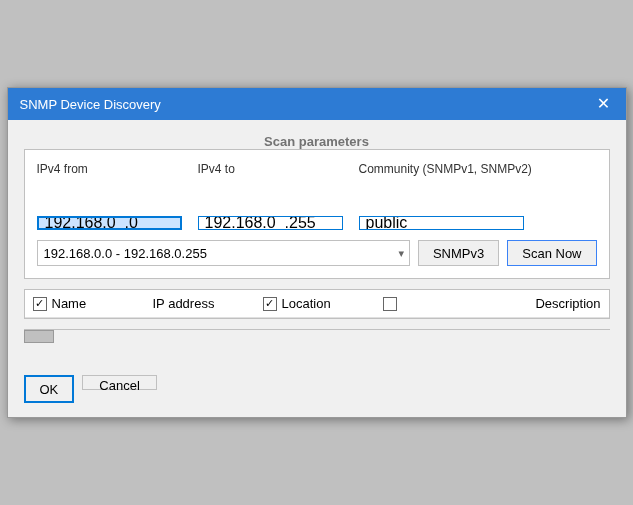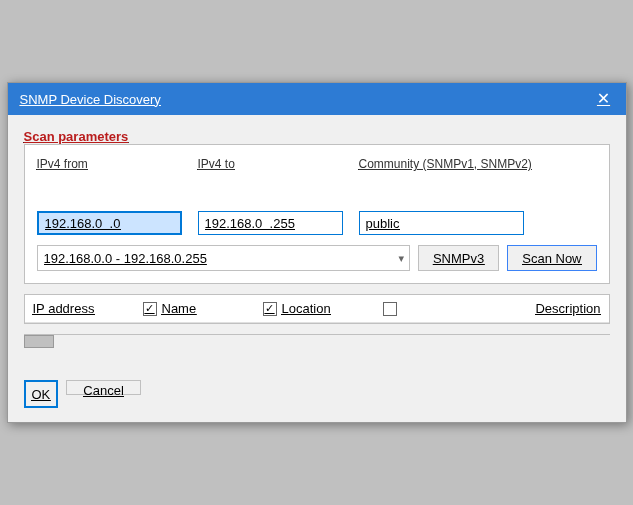--- a/index.html
+++ b/index.html
@@ -1,21 +1,20 @@
 <!DOCTYPE html>
 <html><head>
   <meta charset="utf-8">
   <style>
     * {
       box-sizing: border-box;
       margin: 0;
       padding: 0;
       font-family: 'Segoe UI', Tahoma, Geneva, Verdana, sans-serif;
       font-size: 13px;
-      text-decoration: underline;
     }
 
     body {
       background: #c0c0c0;
       display: flex;
       align-items: center;
       justify-content: center;
       width: 633px;
       height: 505px;
     }
@@ -57,21 +56,22 @@
     }
 
     .dialog-body {
       padding: 14px 16px;
     }
 
     .section-label {
       font-size: 13px;
       font-weight: 600;
       margin-bottom: 0;
-      color: #b91c1c;
+      color: #737373;
+      text-align: center;
     }
 
     .scan-params {
       background: white;
       border: 1px solid #c0c0c0;
       padding: 12px;
       margin-bottom: 10px;
     }
 
     .ip-row {
@@ -89,23 +89,23 @@
 
     .field-label {
       font-size: 12px;
       color: #333;
     }
 
     .ip-input {
       border: 1px solid #0078d7;
       background: white;
       padding: 3px 6px;
-      height: 24px;
+      height: 14px;
       outline: none;
-      font-size: 13px;
+      font-size: 16px;
       margin-top: 36px;
     }
 
     .ip-from-input {
       width: 145px;
       background: #cce4ff;
       border: 2px solid #0078d7;
     }
 
     .ip-to-input {
@@ -248,21 +248,21 @@
       display: flex;
       justify-content: space-between;
       align-items: center;
       padding: 8px 16px 14px;
     }
 
     .btn-ok {
       border: 2px solid #0078d7;
       background: #f0f0f0;
       height: 28px;
-      padding: 2px 6px;
+      padding: 2px 14px;
       cursor: pointer;
       font-size: 13px;
     }
 
     .btn-cancel {
       height: 15px;
       padding: 2px 16px;
       border: 1px solid #c0c0c0;
       background: #f0f0f0;
       cursor: pointer;
@@ -321,26 +321,26 @@
           </select>
         </div>
         <button class="btn">SNMPv3</button>
         <button class="btn btn-primary">Scan Now</button>
       </div>
     </div>
 
     <div class="results-table-wrapper">
 
       <div class="table-header">
-        <div class="table-col col-ip">
-          <span class="col-header-text">IP address</span>
-        </div>
         <div class="table-col col-name">
           <div class="checkbox-icon checked"></div>
           <span class="col-header-text">Name</span>
+        </div>
+        <div class="table-col col-ip">
+          <span class="col-header-text">IP address</span>
         </div>
         <div class="table-col col-location">
           <div class="checkbox-icon checked"></div>
           <span class="col-header-text">Location</span>
         </div>
         <div class="table-col col-description">
           <div class="checkbox-icon"></div>
           <span class="col-header-text">Description</span>
         </div>
       </div>

